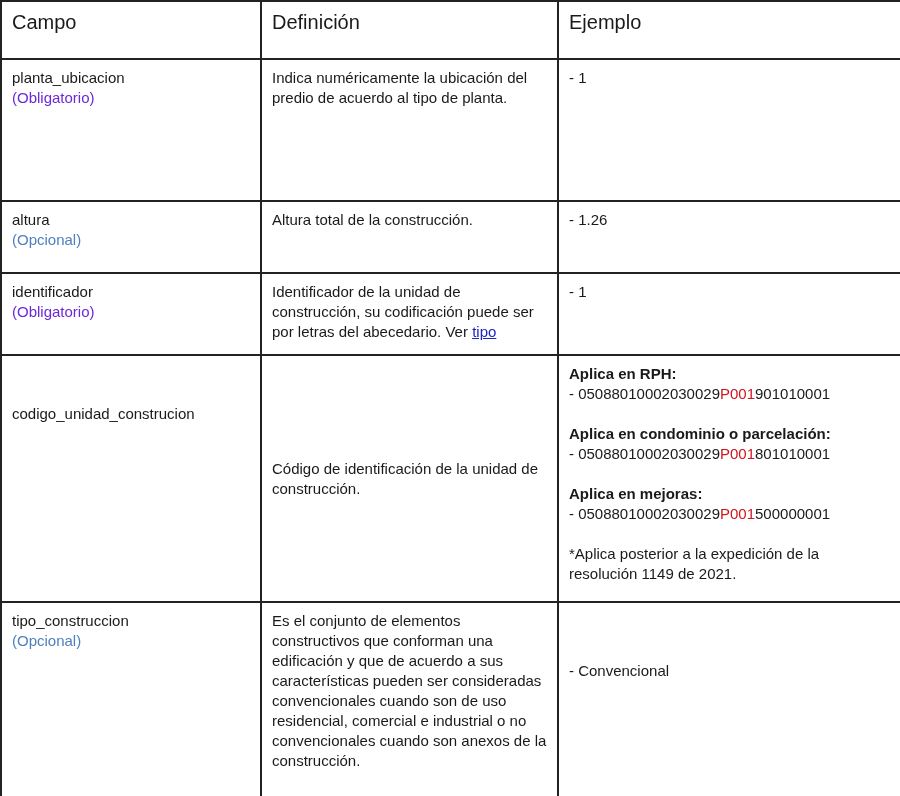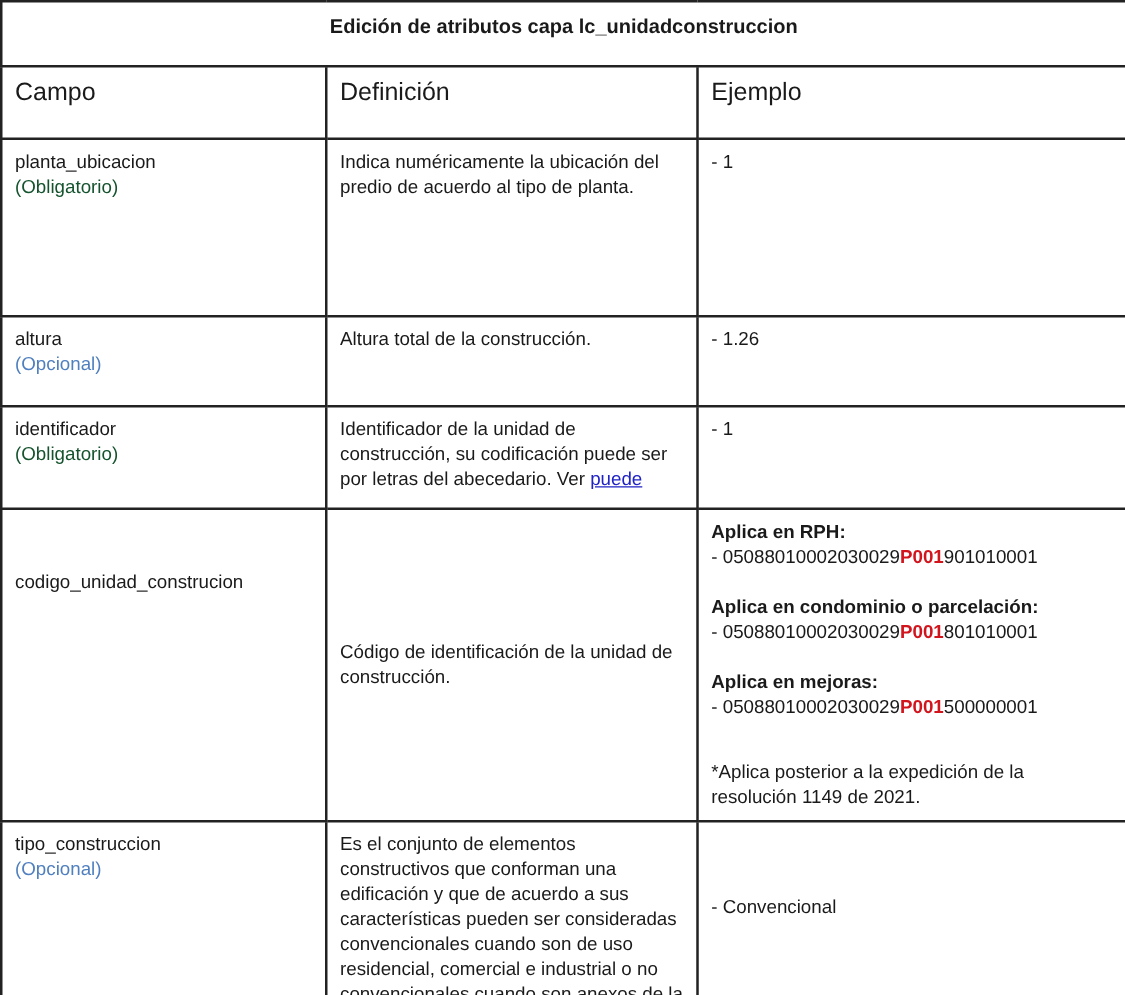--- a/index.html
+++ b/index.html
@@ -1,40 +1,37 @@
 <!DOCTYPE html>
 <html><head>
 <meta charset="utf-8">
 <style>
   html, body { margin:0; padding:0; background:#fff; }
   body { width:900px; height:796px; overflow:hidden; font-family:"Liberation Sans", sans-serif; color:#1a1a1a; }
   table { border-collapse:collapse; width:900px; table-layout:fixed; }
   td, th { border:2px solid #222; vertical-align:top; font-size:15px; line-height:20px; padding:8px 10px; font-weight:normal; }
   .title { height:32px; text-align:center; font-weight:bold; font-size:16px; padding-top:10px; vertical-align:top; }
   .hdr th { height:38px; text-align:left; font-weight:normal; font-size:20px; padding-top:10px; }
-  .req { color:#14532d; }
+  .req { color:#6d28d9; }
   .opt { color:#4f7fbf; }
   a.link { color:#1f22c4; text-decoration:underline; }
   .b { font-weight:bold; }
-  .red { color:#d2141c; font-weight:bold; }
+  .red { color:#d2141c; font-weight:normal; }
   .mid { vertical-align:middle; }
 </style>
 </head>
 <body>
 
 <table>
   <colgroup>
       <col style="width:260px">
       <col style="width:297px">
       <col style="width:343px">
     </colgroup>
   <tbody>
-      <tr>
-    <td colspan="3" class="title">Edición de atributos capa lc_unidadconstruccion</td>
-  </tr>
   <tr class="hdr">
     <th>Campo</th>
     <th>Definición</th>
     <th>Ejemplo</th>
   </tr>
 
   <tr style="height:142px">
     <td>
           <div>planta_ubicacion</div>
           <div class="req">(Obligatorio)</div>
@@ -50,21 +47,21 @@
         </td>
     <td>Altura total de la construcción.</td>
     <td>- 1.26</td>
   </tr>
 
   <tr style="height:82px">
     <td>
           <div>identificador</div>
           <div class="req">(Obligatorio)</div>
         </td>
-    <td><span>Identificador de la unidad de construcción, su codificación puede ser por letras del abecedario. Ver </span><a class="link" href="#">puede</a></td>
+    <td><span>Identificador de la unidad de construcción, su codificación puede ser por letras del abecedario. Ver </span><a class="link" href="#">tipo</a></td>
     <td>- 1</td>
   </tr>
 
   <tr style="height:247px">
     <td>
           <div style="margin-top:40px">codigo_unidad_construcion</div>
         </td>
     <td class="mid">Código de identificación de la unidad de construcción.</td>
     <td>
       <div>
@@ -72,21 +69,21 @@
         <div><span>- 0508801000203002</span><span>9</span><span class="red">P001</span><span>901010001</span></div>
       </div>
       <div style="margin-top:20px">
         <div class="b">Aplica en condominio o parcelación:</div>
         <div><span>- 0508801000203002</span><span>9</span><span class="red">P001</span><span>801010001</span></div>
       </div>
       <div style="margin-top:20px">
         <div class="b">Aplica en mejoras:</div>
         <div><span>- 0508801000203002</span><span>9</span><span class="red">P001</span><span>500000001</span></div>
       </div>
-      <div style="margin-top:32px">*Aplica posterior a la expedición de la resolución 1149 de 2021.</div>
+      <div style="margin-top:20px">*Aplica posterior a la expedición de la resolución 1149 de 2021.</div>
     </td>
   </tr>
 
   <tr style="height:205px">
     <td>
           <div>tipo_construccion</div>
           <div class="opt">(Opcional)</div>
         </td>
     <td>Es el conjunto de elementos constructivos que conforman una edificación y que de acuerdo a sus características pueden ser consideradas convencionales cuando son de uso residencial, comercial e industrial  o no convencionales cuando son anexos de la construcción.</td>
     <td class="mid">

